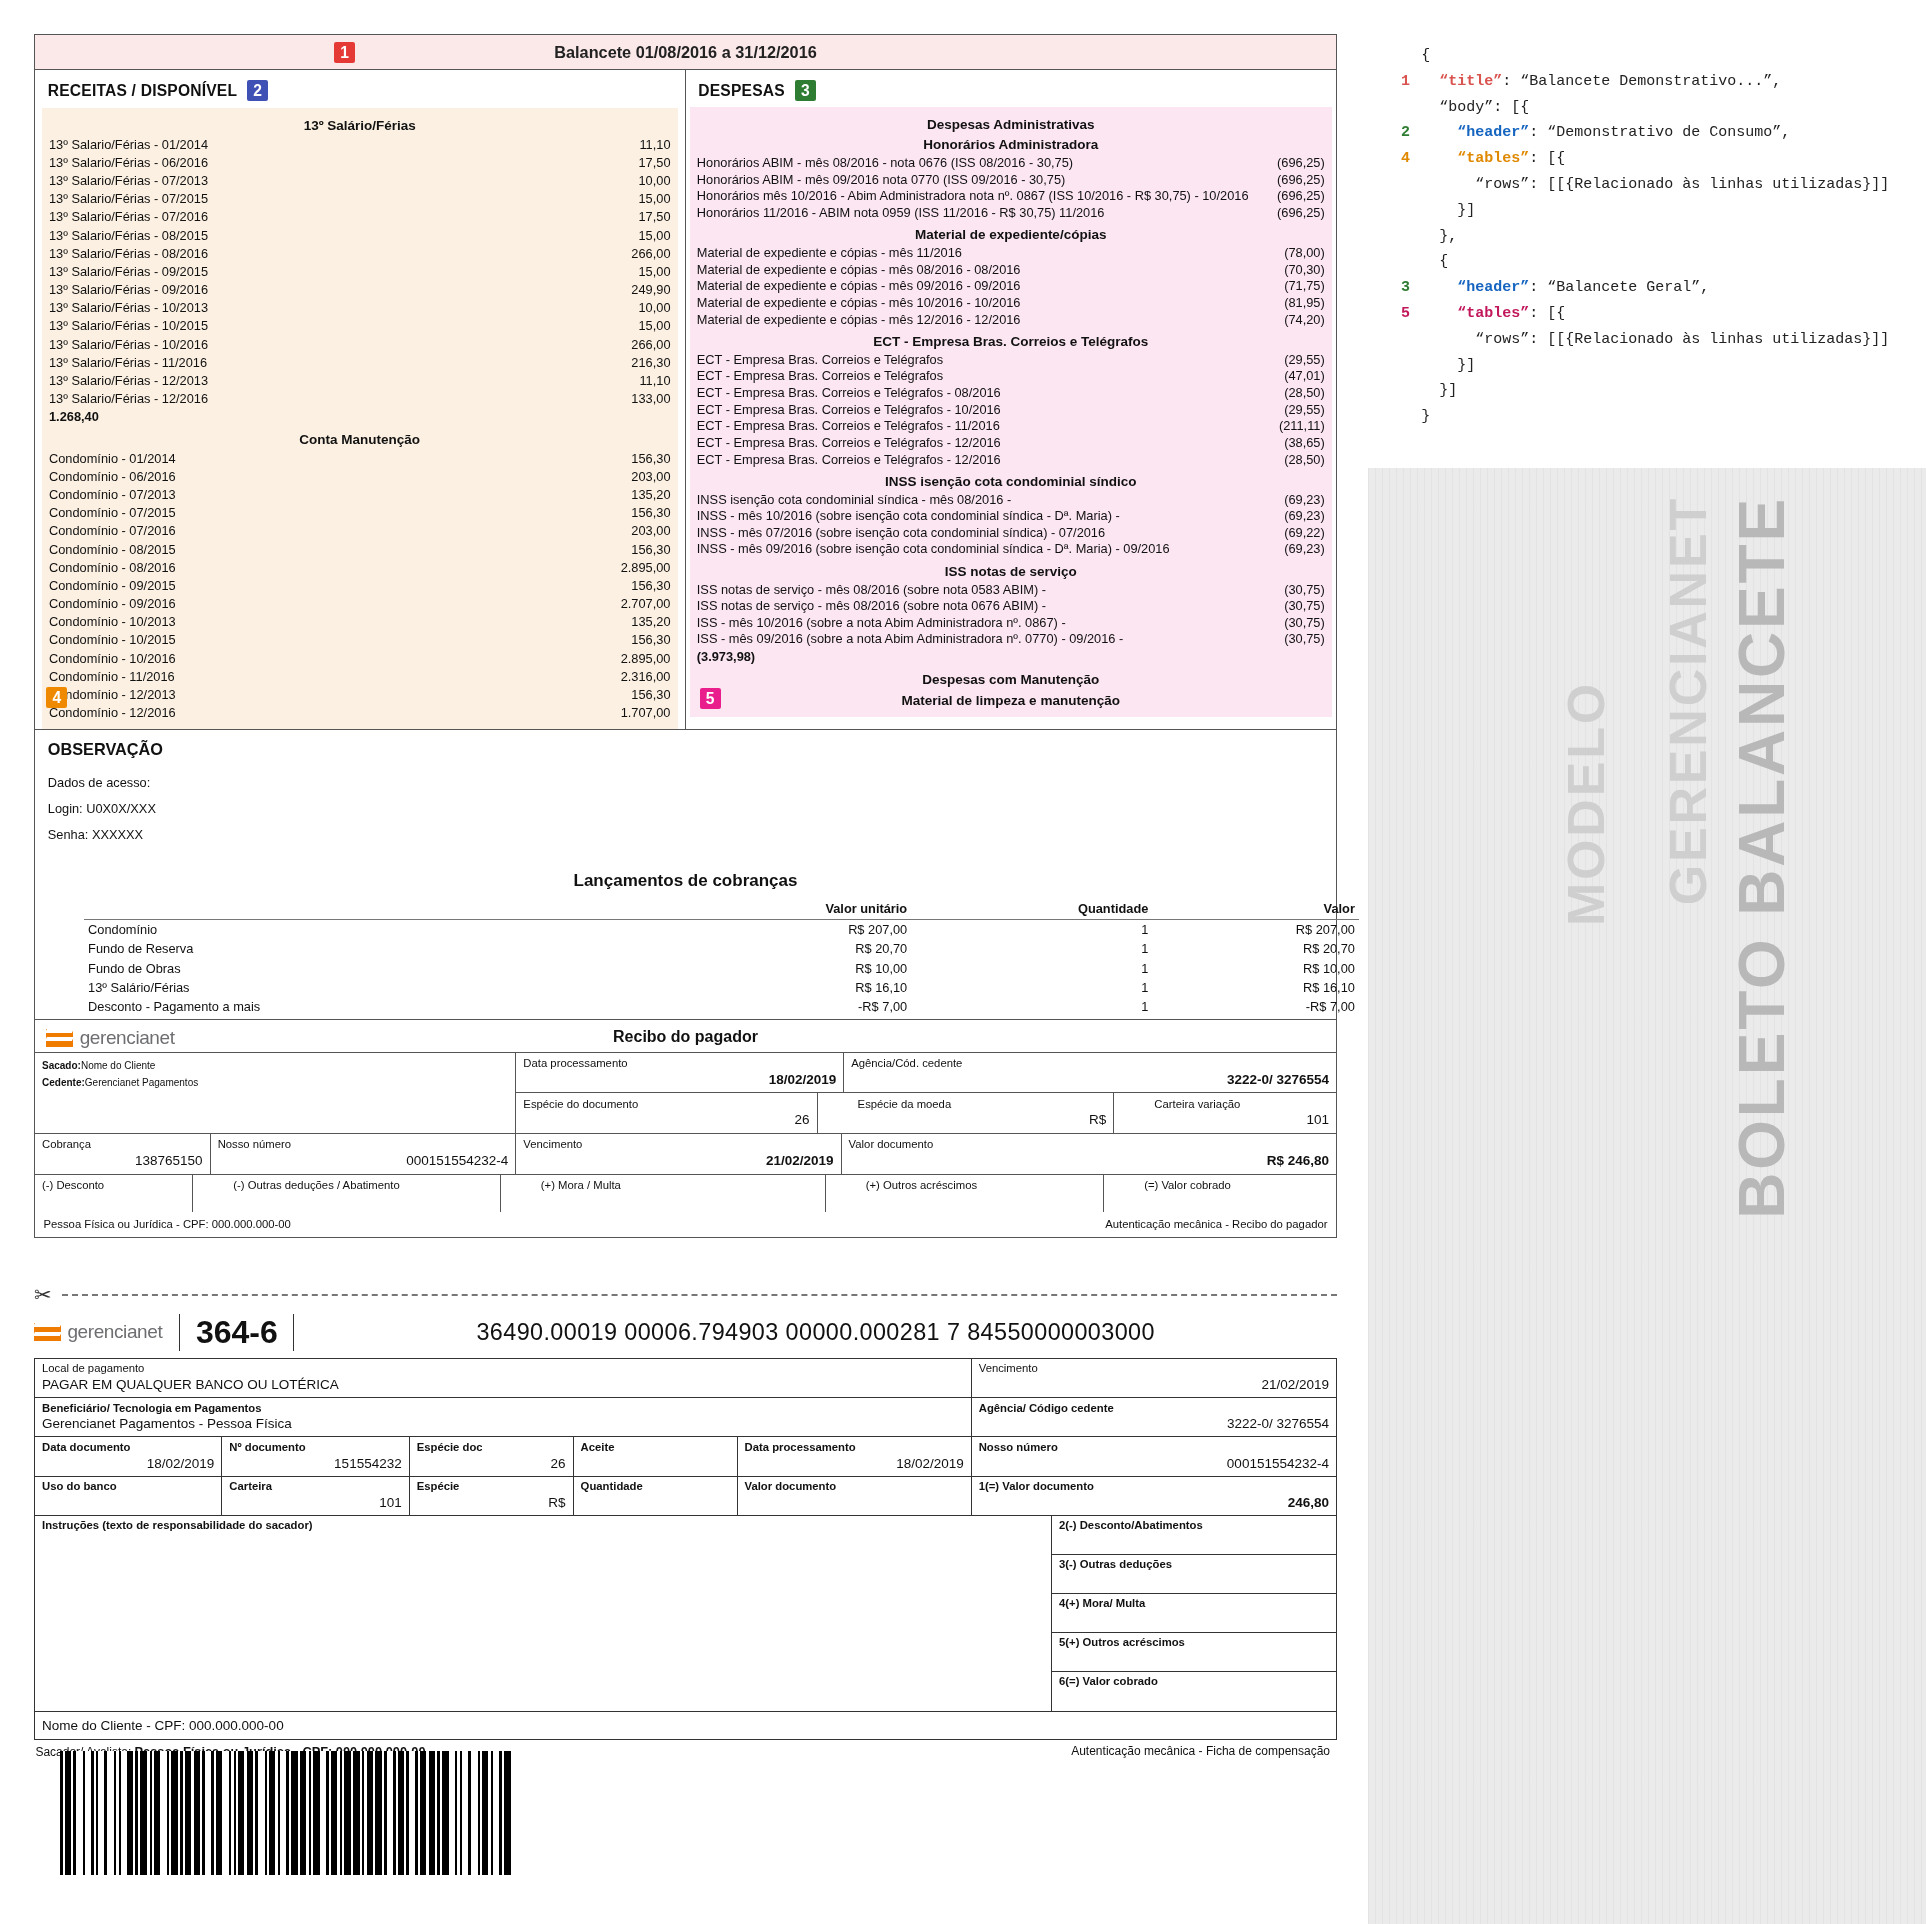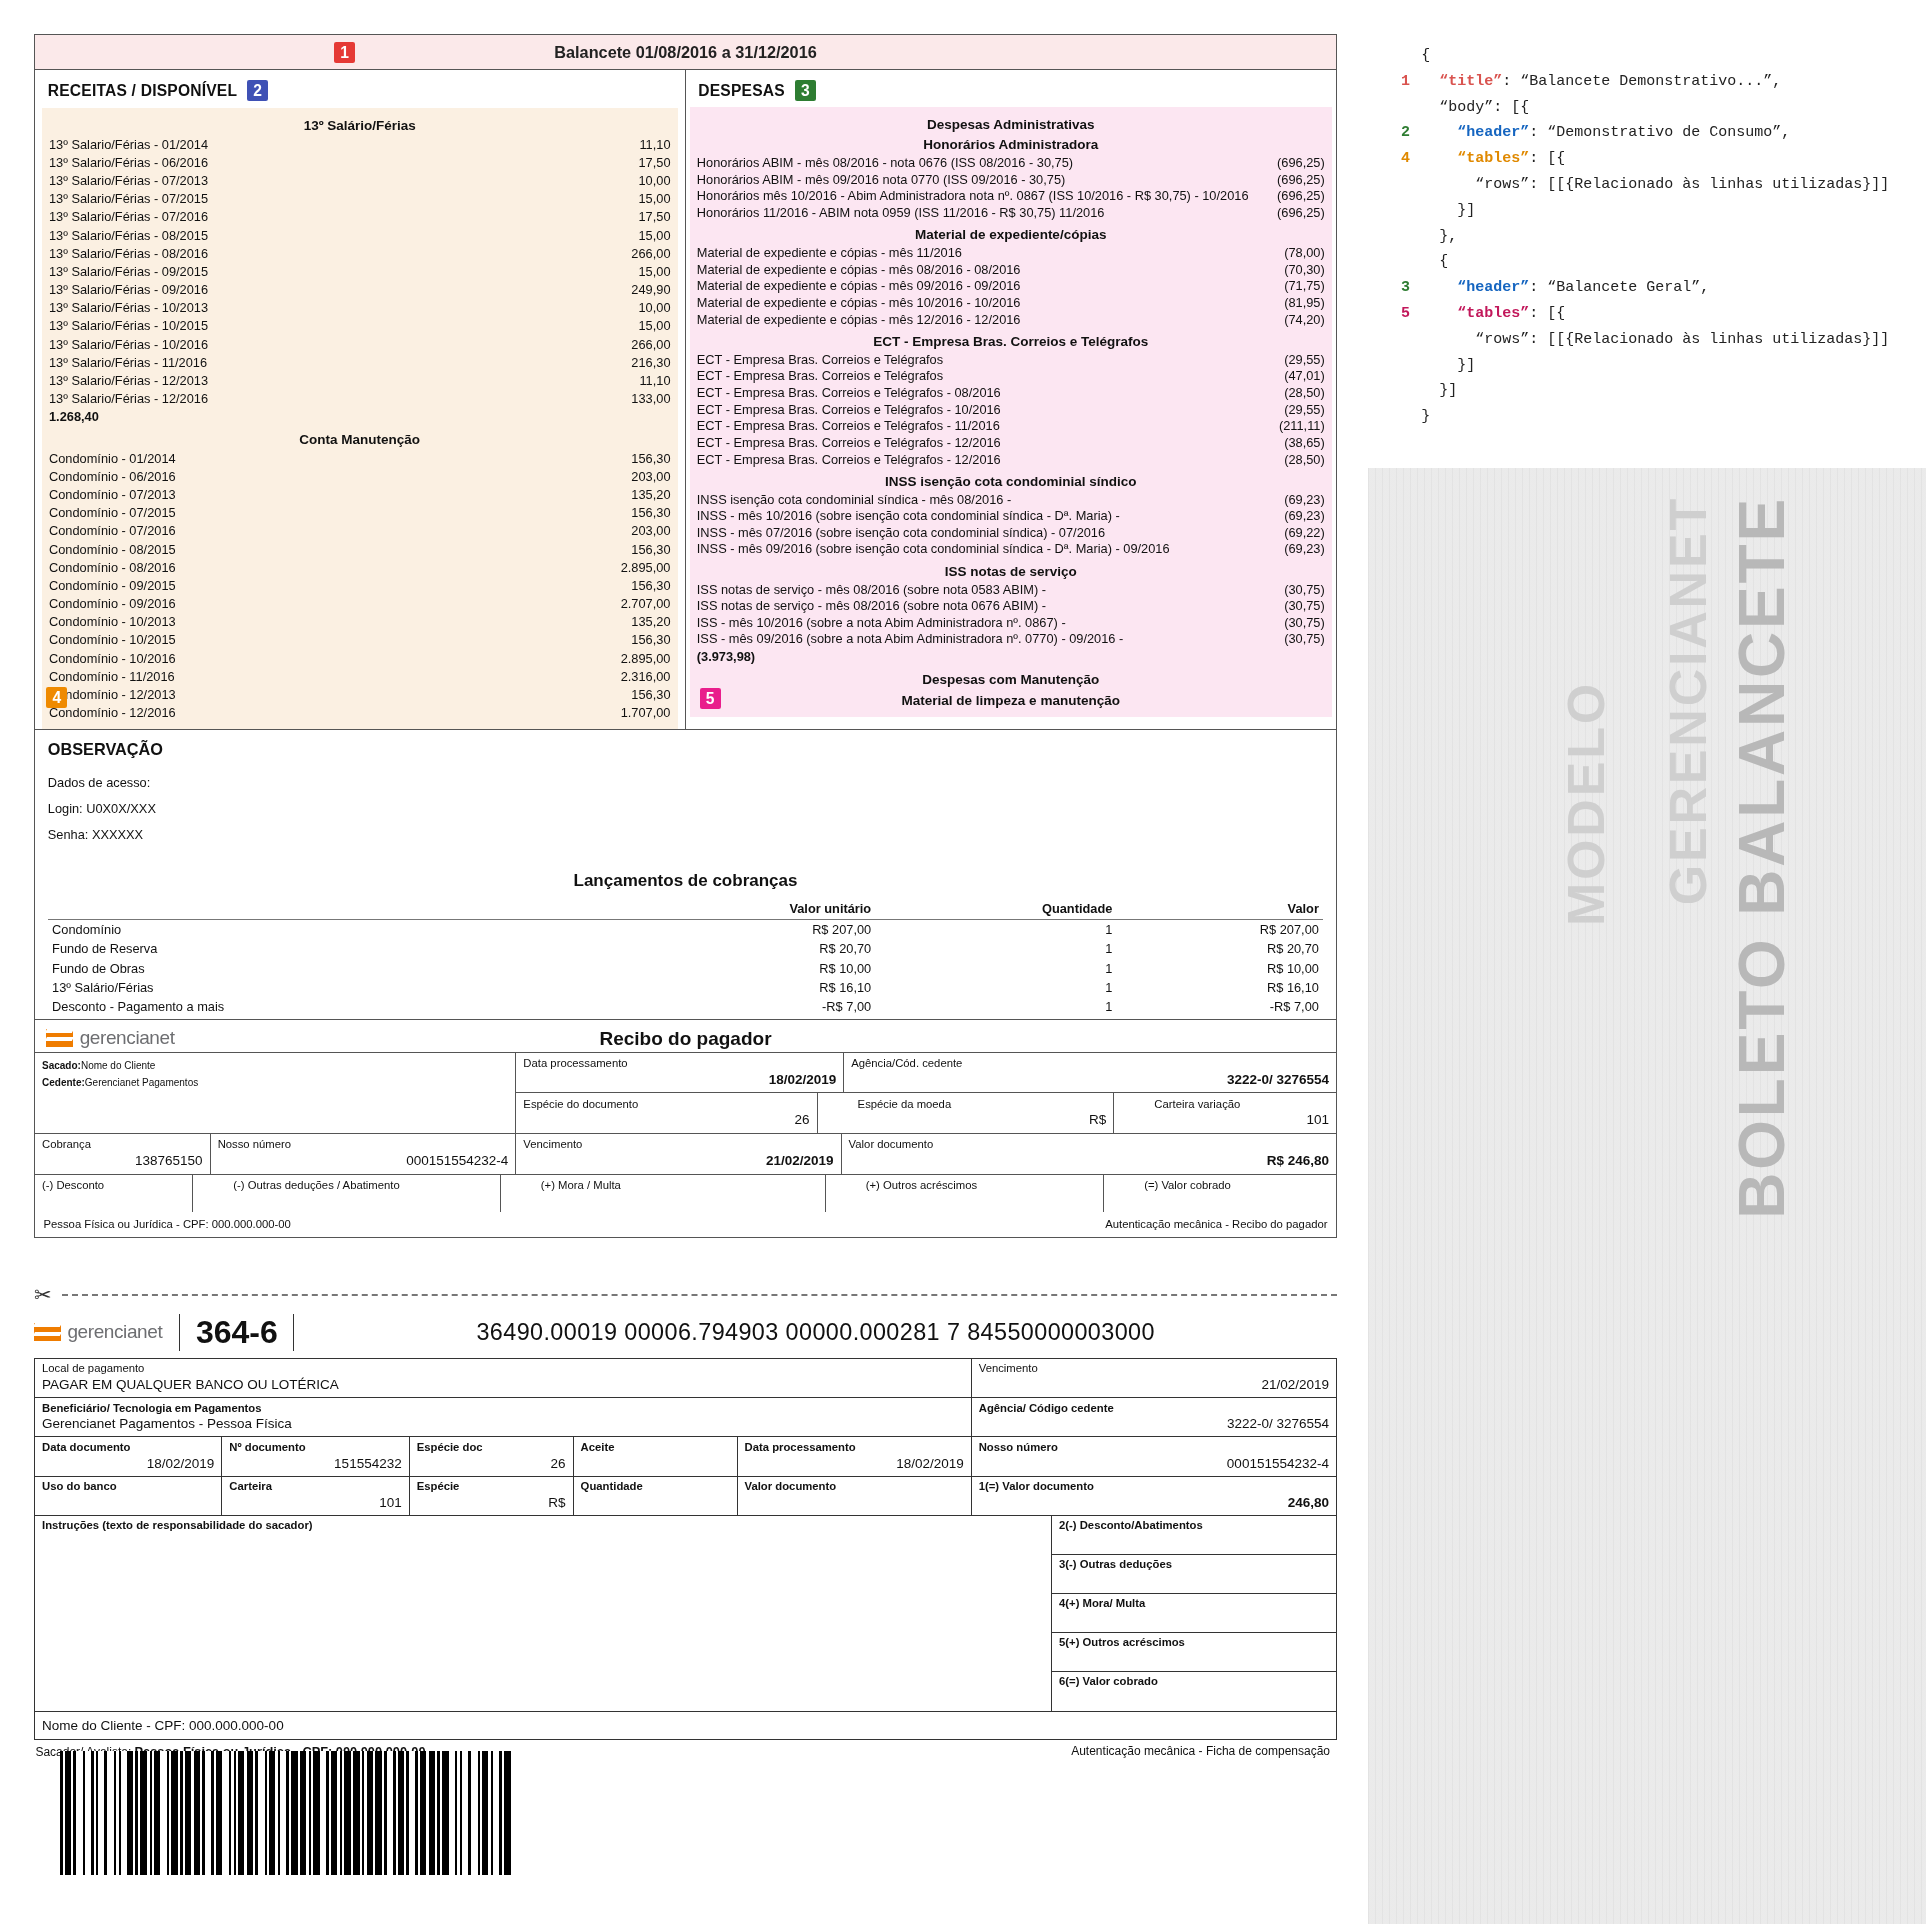--- a/index.html
+++ b/index.html
@@ -97,21 +97,21 @@
   .line.indent2 { line-height:1.3; }
 
   
   #obs { border-top:0.7px solid #555; padding:10px 12.8px 8.5px 12.8px; }
   #obs .obs-title { font-weight:bold; font-size:16.3px; margin-bottom:11.3px; }
   #obs .obs-line { font-size:12.8px; line-height:2.0; }
 
   
   #lanc { padding:7px 12.8px 2.8px 12.8px; }
   #lanc .lanc-title { text-align:center; font-weight:bold; font-size:17px; margin:8.5px 0 10px 0; }
-  table.l-tbl { width:100%; border-collapse:collapse; font-size:12.8px; }
+  table.l-tbl { width:100%; border-collapse:collapse; font-size:12.8px;margin-left:36px; }
   table.l-tbl th { font-weight:bold; text-align:right; padding:0 4.3px 2.8px 4.3px; }
   table.l-tbl th.first { text-align:left; }
   table.l-tbl td { padding:2.1px 4.3px; text-align:right; }
   table.l-tbl td.first { text-align:left; }
   table.l-tbl thead tr { border-bottom:0.7px solid #777; }
 
   
   #recibo { border-top:0.7px solid #555; }
   .brand-row { display:flex; align-items:center; padding:7px 11.3px 2.8px 11.3px; position:relative; }
   .gn-logo { display:flex; align-items:center; gap:6.4px; }
@@ -120,21 +120,21 @@
     background:
       linear-gradient(90deg,#ef7c00 0 4.3px, transparent 4.3px),
       linear-gradient(#ef7c00,#ef7c00);
     -webkit-mask: linear-gradient(#000,#000);
     position:relative;
   }
   .gn-mark::before, .gn-mark::after { content:""; position:absolute; background:#fff; }
   .gn-mark::before { left:0; top:0; width:100%; height:3.5px; transform: skewX(-28deg); }
   .gn-mark::after { left:0; top:8.5px; width:100%; height:3.5px; transform: skewX(-28deg); }
   .gn-name { font-size:19px; color:#6d6e71; letter-spacing:-0.4px; }
-  .recibo-title { position:absolute; left:0; right:0; text-align:center; font-weight:bold; font-size:19px; top:8.5px; }
+  .recibo-title { position:absolute; left:0; right:0; text-align:center; font-weight:bold; font-size:16px; top:8.5px; }
 
   .grid-box { border-top:0.7px solid #555; }
   .g-row { display:flex; border-bottom:0.7px solid #555; }
   .g-row:last-child { border-bottom:none;gap:33px; }
   .g-cell { border-right:0.7px solid #555; padding:4.3px 7px 5.7px 7px; position:relative; min-height:37px; }
   .g-cell:last-child { border-right:none; }
   .g-lab { font-size:11.3px; color:#111; }
   .g-val { font-size:13.5px; text-align:right; margin-top:2.8px; }
   .g-val.b { font-weight:bold; }
   .kv { display:flex; gap:0; font-size:10px; line-height:1.7; }

